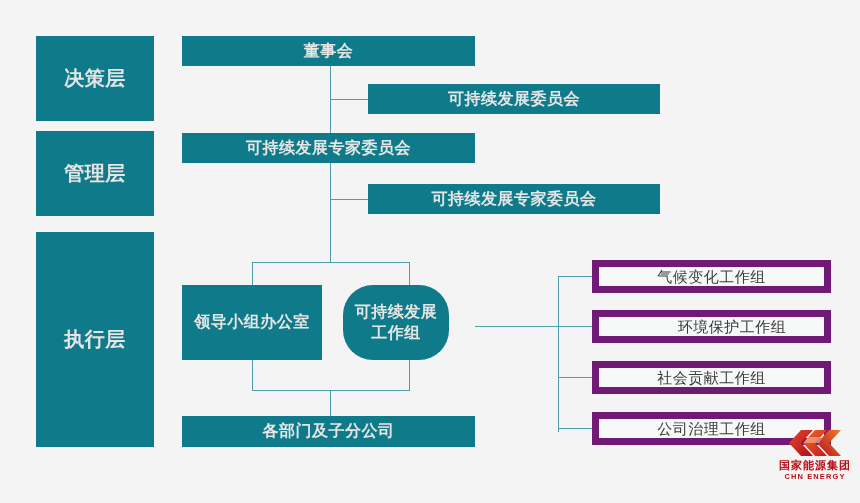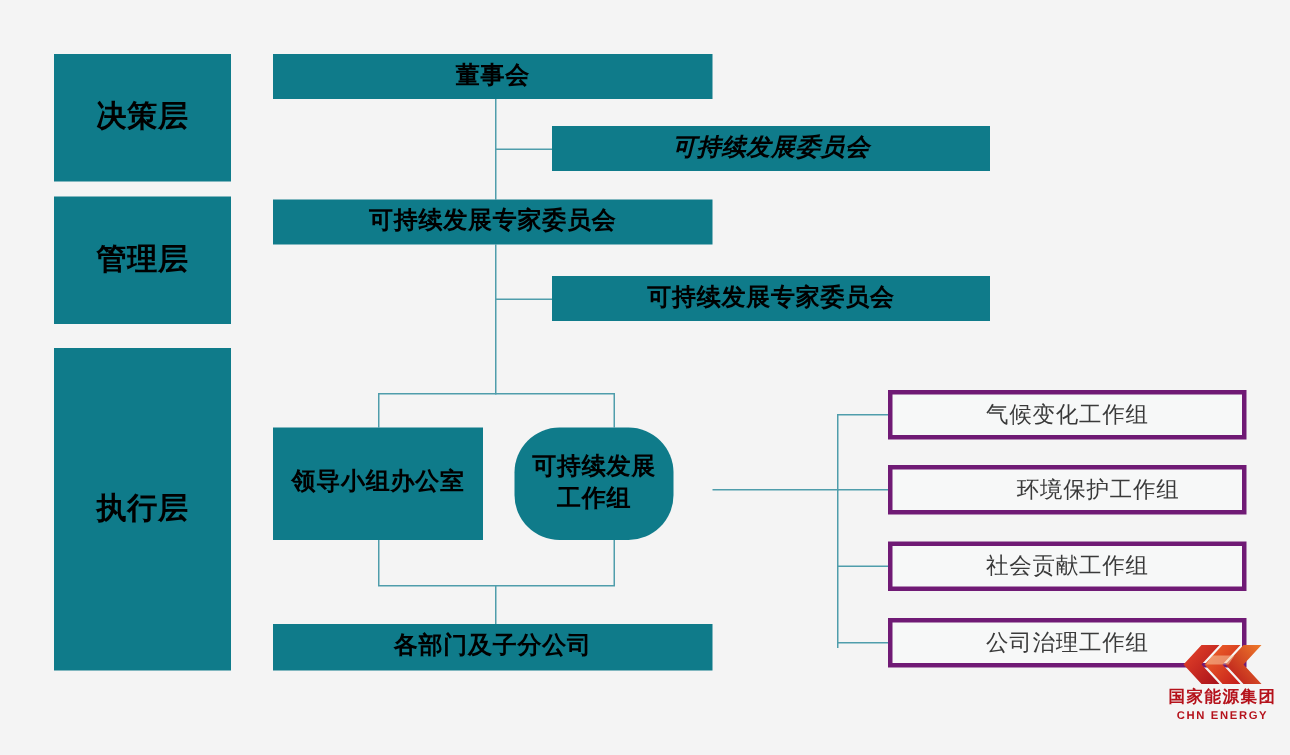--- a/index.html
+++ b/index.html
@@ -24,26 +24,26 @@
     box-sizing: border-box;
     display: flex;
     align-items: center;
     justify-content: center;
     text-align: center;
     line-height: 1.28;
     letter-spacing: 0.5px;
   }
   .node.filled {
     background: #0f7b8a;
-    color: #000000;
+    color: #e5e5e5;
     font-weight: bold;
   }
   .node.outlined {
     background: #f7f8f8;
-    border: 3px solid #701a75;
+    border: 7px solid #701a75;
     color: #3a3a3a;
     font-weight: normal;
   }
   .layer-bar {
     font-size: 20px;
   }
   .band {
     font-size: 16px;
   }
   .dual {
@@ -128,21 +128,21 @@
 
   <div class="conn v" style="left:558px; top:276px; height:156px;"></div>
 
   <div class="conn h" style="left:558px; top:276px; width:34px;"></div>
   <div class="conn h" style="left:558px; top:326px; width:34px;"></div>
   <div class="conn h" style="left:558px; top:377px; width:34px;"></div>
   <div class="conn h" style="left:558px; top:428px; width:34px;"></div>
 
   <div class="node filled band" style="left:182px; top:36px; width:293px; height:30px;">董事会</div>
 
-  <div class="node filled band" style="left:368px; top:84px; width:292px; height:30px;font-style:italic;">可持续发展委员会</div>
+  <div class="node filled band" style="left:368px; top:84px; width:292px; height:30px;">可持续发展委员会</div>
 
   <div class="node filled band" style="left:182px; top:133px; width:293px; height:30px;">可持续发展专家委员会</div>
 
   <div class="node filled band" style="left:368px; top:184px; width:292px; height:30px;">可持续发展专家委员会</div>
 
   <div class="node filled dual" style="left:182px; top:285px; width:140px; height:75px; flex-direction:row;">
     <span>领导小组</span>
     <span>办公室</span>
   </div>
 

